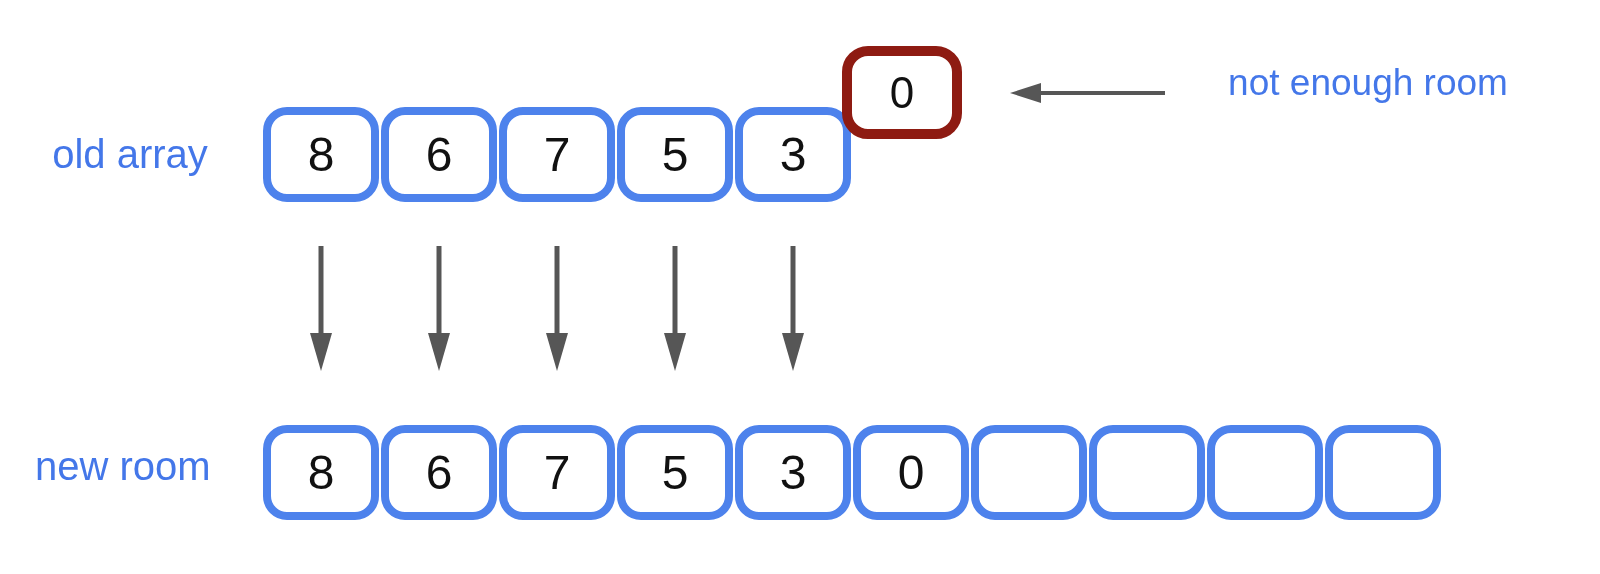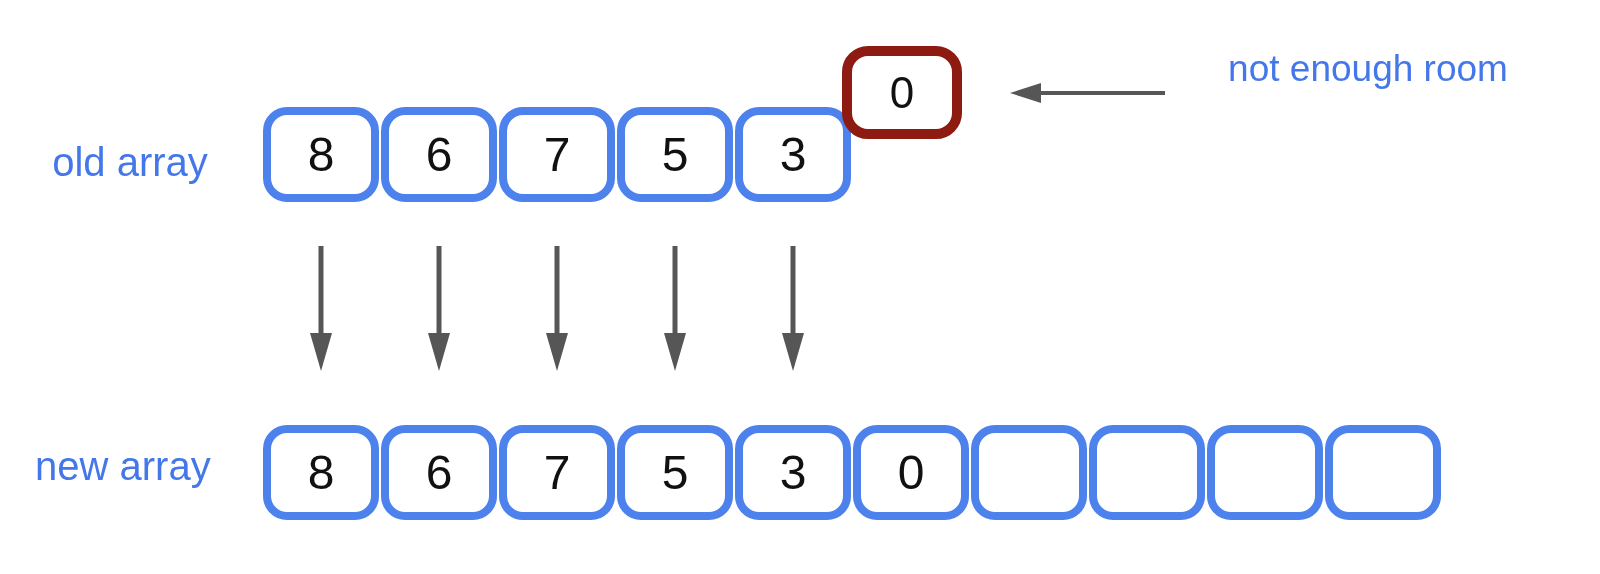--- a/index.html
+++ b/index.html
@@ -20,21 +20,21 @@
     overflow: hidden;
   }
   .row-label {
     position: absolute;
     width: 170px;
     text-align: center;
     font-size: 40px;
     color: var(--blue-text);
     white-space: nowrap;
   }
-  .row-label.old { left: 45px; top: 132px; margin-top: 8px; }
+  .row-label.old { left: 45px; top: 132px; }
   .row-label.new { left: 35px; top: 444px; }
   .array-row {
     position: absolute;
     display: flex;
     gap: 2px;
   }
   .array-row.old { left: 263px; top: 107px; }
   .array-row.new { left: 263px; top: 425px; }
   .cell {
     box-sizing: border-box;
@@ -72,21 +72,21 @@
   .down-arrow.a1 { left: 424px; }
   .down-arrow.a2 { left: 542px; }
   .down-arrow.a3 { left: 660px; }
   .down-arrow.a4 { left: 778px; }
   .left-arrow { position: absolute; left: 1008px; top: 75px; width: 160px; height: 36px; }
   .arrow-line { stroke: var(--arrow-gray); }
   .arrow-head { fill: var(--arrow-gray); }
   .annotation {
     position: absolute;
     left: 1168px;
-    top: 46px;
+    top: 60px;
     width: 400px;
     text-align: center;
     font-size: 37px;
     line-height: 45px;
     color: var(--blue-text);
   }
 </style>
 </head>
 <body>
 
@@ -127,21 +127,21 @@
   </svg>
   <svg class="down-arrow a3" viewBox="0 0 30 130" xmlns="http://www.w3.org/2000/svg">
     <line class="arrow-line" x1="15" y1="3" x2="15" y2="92" stroke-width="5"></line>
     <polygon class="arrow-head" points="15,128 4,90 26,90"></polygon>
   </svg>
   <svg class="down-arrow a4" viewBox="0 0 30 130" xmlns="http://www.w3.org/2000/svg">
     <line class="arrow-line" x1="15" y1="3" x2="15" y2="92" stroke-width="5"></line>
     <polygon class="arrow-head" points="15,128 4,90 26,90"></polygon>
   </svg>
 
-  <div class="row-label new">new array</div>
+  <div class="row-label new">new room</div>
 
   <div class="array-row new">
     <div class="cell">8</div>
     <div class="cell">6</div>
     <div class="cell">7</div>
     <div class="cell">5</div>
     <div class="cell">3</div>
     <div class="cell">0</div>
     <div class="cell"></div>
     <div class="cell"></div>

